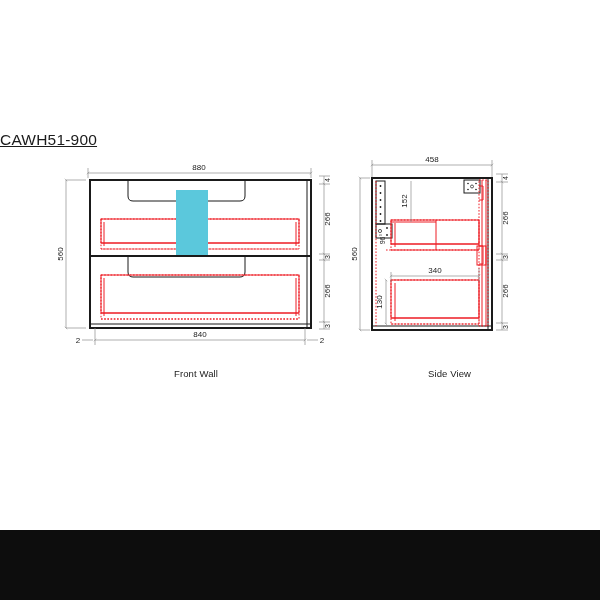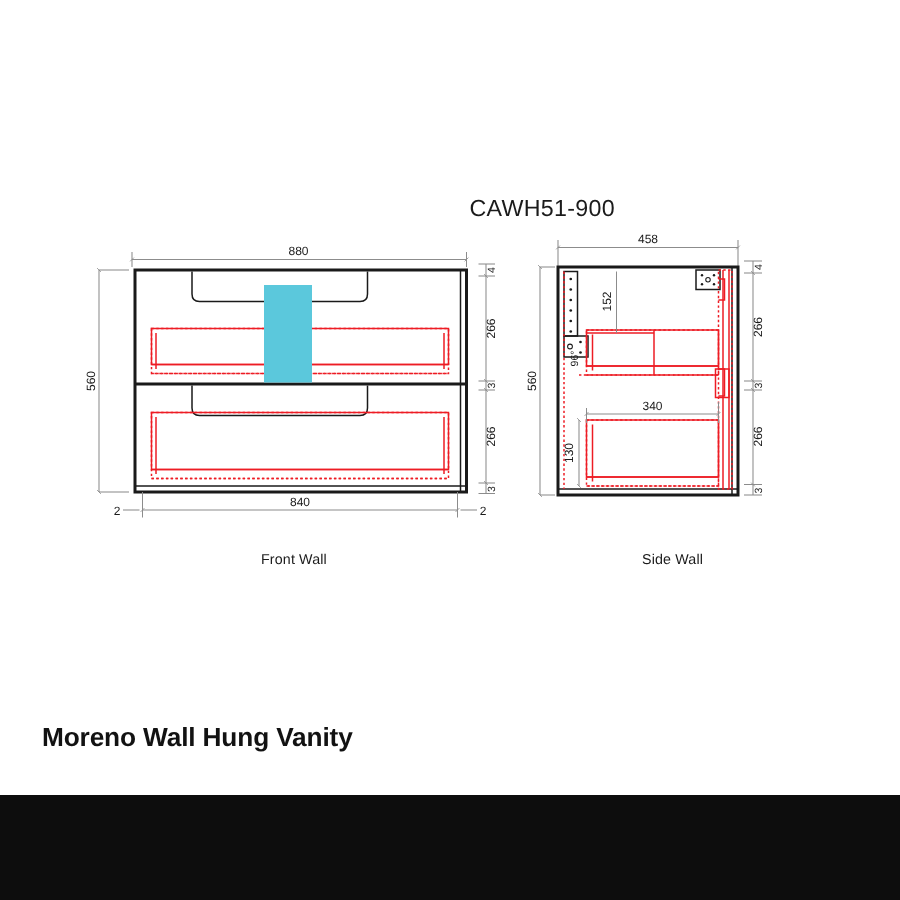--- a/index.html
+++ b/index.html
@@ -24,24 +24,25 @@
     height: 530px;
     background: #ffffff;
   }
 
   
   #part-code {
     position: absolute;
     left: 0;
     top: 131px;
     width: 410px;
-    text-align: right;
+    text-align: left;
     font-size: 15.5px;
     letter-spacing: .2px;
     color: #1b1b1b;
+    text-decoration: underline;
   }
 
   
   #drawing {
     position: absolute;
     left: 0;
     top: 0;
   }
 
   
@@ -260,23 +261,22 @@
       <line class="dim" x1="502" y1="323" x2="502" y2="330"></line>
       <text class="dtxts" x="508" y="178" text-anchor="middle" transform="rotate(-90 508 178)">4</text>
       <text class="dtxt" x="508" y="218" text-anchor="middle" transform="rotate(-90 508 218)">266</text>
       <text class="dtxts" x="508" y="257" text-anchor="middle" transform="rotate(-90 508 257)">3</text>
       <text class="dtxt" x="508" y="291" text-anchor="middle" transform="rotate(-90 508 291)">266</text>
       <text class="dtxts" x="508" y="327" text-anchor="middle" transform="rotate(-90 508 327)">3</text>
     </g>
   </svg>
 
   <div class="view-caption" id="caption-front">Front Wall</div>
-  <div class="view-caption" id="caption-side">Side Wall</div>
-
-  <div id="product-name">Moreno Wall Hung Vanity</div>
+  <div class="view-caption" id="caption-side">Side View</div>
+
 </div>
 
 <div id="footer">
 
   
 
   
 </div>
 
 </body></html>

